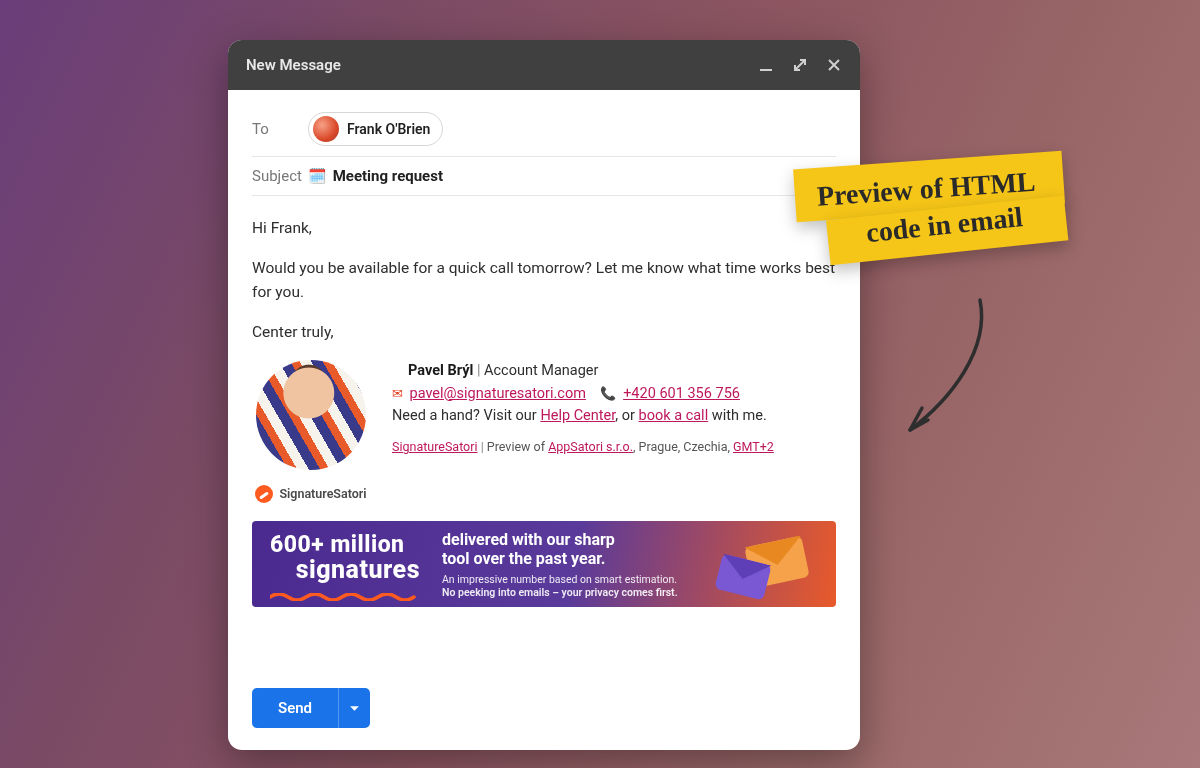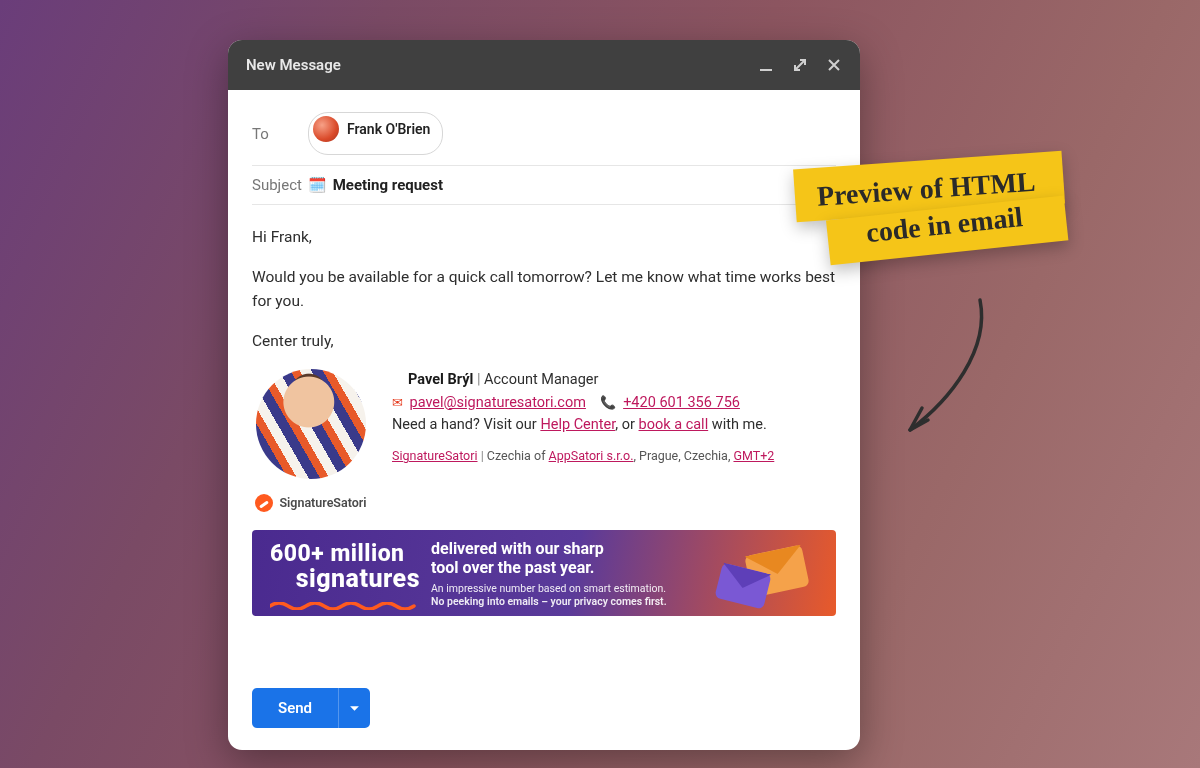--- a/index.html
+++ b/index.html
@@ -37,21 +37,21 @@
   .field {
     display:flex; align-items:center; 
     border-bottom: 1px solid #e6e6e6;
     padding: 10px 0;
     font-size: 15px; color:#6f6f6f;
   }
   .field-label { width: 56px; color:#777; }
   .chip {
     display:inline-flex; align-items:center; gap:8px;
     border:1px solid #d7d7d7; border-radius: 20px;
-    padding: 3px 12px 12px 4px; font-size:14px; color:#222; font-weight:600;
+    padding: 3px 12px 3px 4px; font-size:14px; color:#222; font-weight:600;
   }
   .chip .avatar {
     width:26px; height:26px; border-radius:50%;
     background: radial-gradient(circle at 35% 35%, #f7a187, #da4a2a 60%, #a3321f);
   }
   .subject-val { color:#212121; font-weight:700; display:flex; align-items:center; gap:6px;}
   .cal-icon { font-size:15px; }
 
   .body-area { flex:1; padding: 20px 24px 10px 24px; font-size:15.5px; color:#2e2e2e; line-height:1.55; }
   .body-area p { margin-bottom: 16px; }
@@ -72,21 +72,21 @@
   .sig-name { font-weight:700; color:#1a1a1a;padding-left:16px; }
   .sig-sep { color:#888; }
   .sig-link { color:#be185d; text-decoration:underline; cursor:pointer; }
   .sig-ico { color:#e63c1f; font-size:13px; margin-right:3px; }
   .sig-footer { font-size:12.5px; color:#555; margin-top:10px; }
 
   .banner {
     margin: 18px 0 0 0;
     height: 86px; border-radius:4px; overflow:hidden;
     background: linear-gradient(100deg, #4a2a8f 0%, #5a3a9a 55%, #e85a2a 100%);
-    display:flex; align-items:center; padding: 10px 18px; gap:11px; color:#fff;
+    display:flex; align-items:center; padding: 10px 18px; gap:22px; color:#fff;
     position:relative;
   }
   .banner-left { font-weight:800; line-height:1.05; }
   .banner-left .l1 { font-size:23px; letter-spacing:.5px; }
   .banner-left .l2 { font-size:25px; letter-spacing:.5px;text-align:right; }
   .banner-wave { width:150px; height:8px; margin-top:4px; }
   .banner-wave svg { width:100%; height:100%; }
   .banner-right { font-size:16px; font-weight:700; line-height:1.2; }
   .banner-right .small { font-size:10.5px; font-weight:400; opacity:.9; margin-top:4px; line-height:1.25;}
   .banner-art {
@@ -204,21 +204,21 @@
           &nbsp;&nbsp;
           <span class="sig-ico">📞</span>
           <span class="sig-link">+420 601 356 756</span>
         </div>
         <div>
           <span>Need a hand? Visit our </span><span class="sig-link">Help Center</span><span>, or </span><span class="sig-link">book a call</span><span> with me.</span>
         </div>
         <div class="sig-footer">
           <span class="sig-link">SignatureSatori</span>
           <span class="sig-sep"> | </span>
-          <span>Czechia of </span><span class="sig-link">AppSatori s.r.o.</span><span>, Prague, Czechia, </span><span class="sig-link">GMT+2</span>
+          <span>Preview of </span><span class="sig-link">AppSatori s.r.o.</span><span>, Prague, Czechia, </span><span class="sig-link">GMT+2</span>
         </div>
       </div>
     </div>
 
     <div class="banner">
       <div class="banner-left">
         <div class="l1">600+ million</div>
         <div class="l2">signatures</div>
         <div class="banner-wave">
           <svg viewBox="0 0 150 8">

